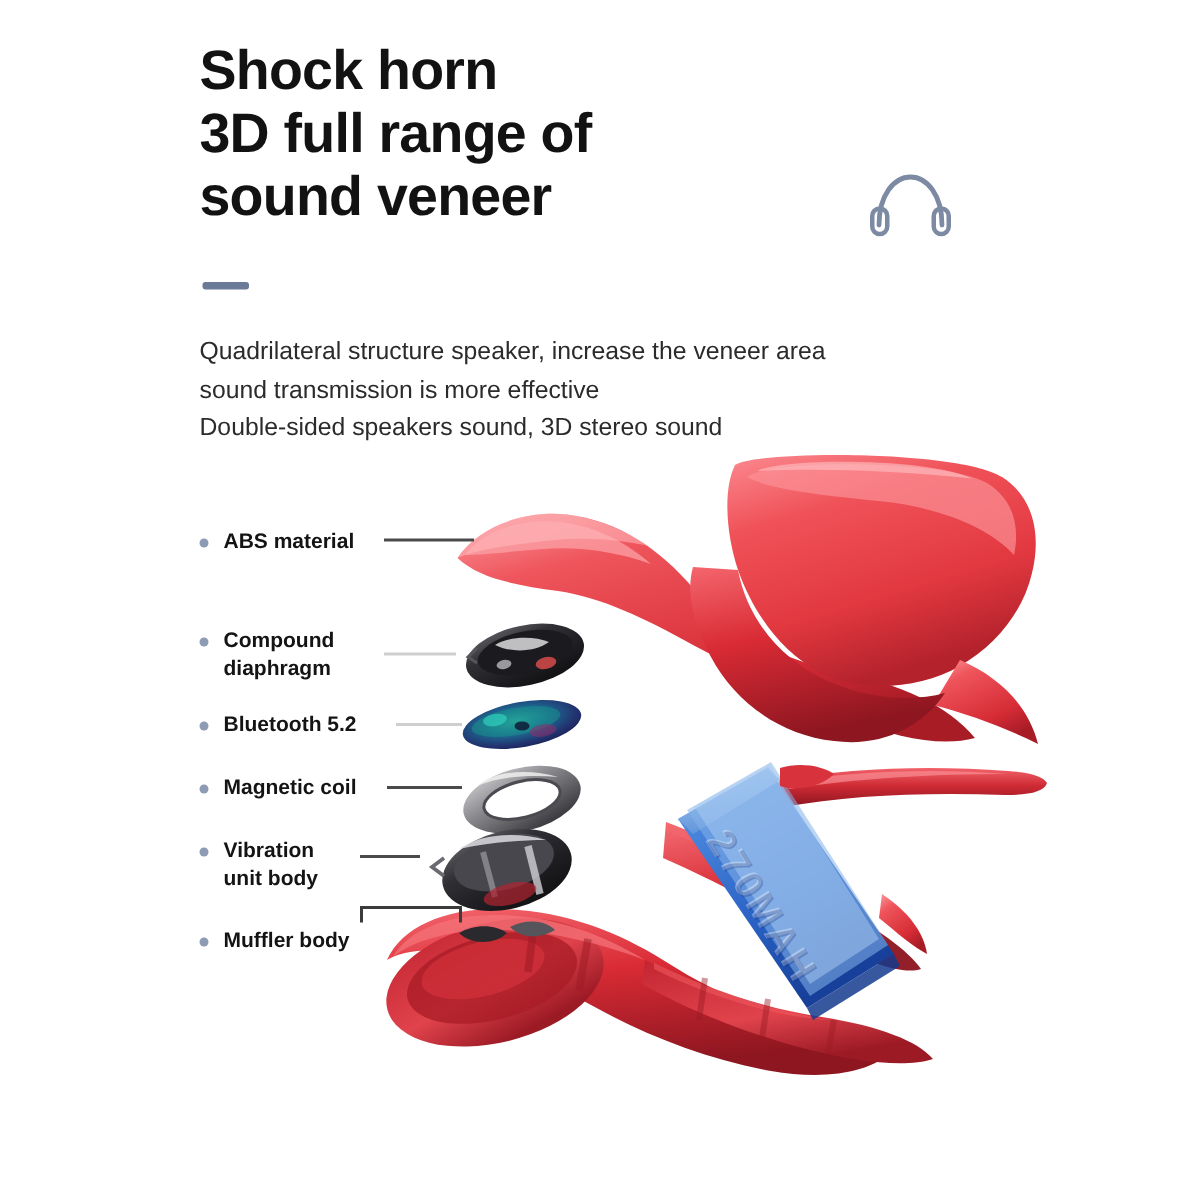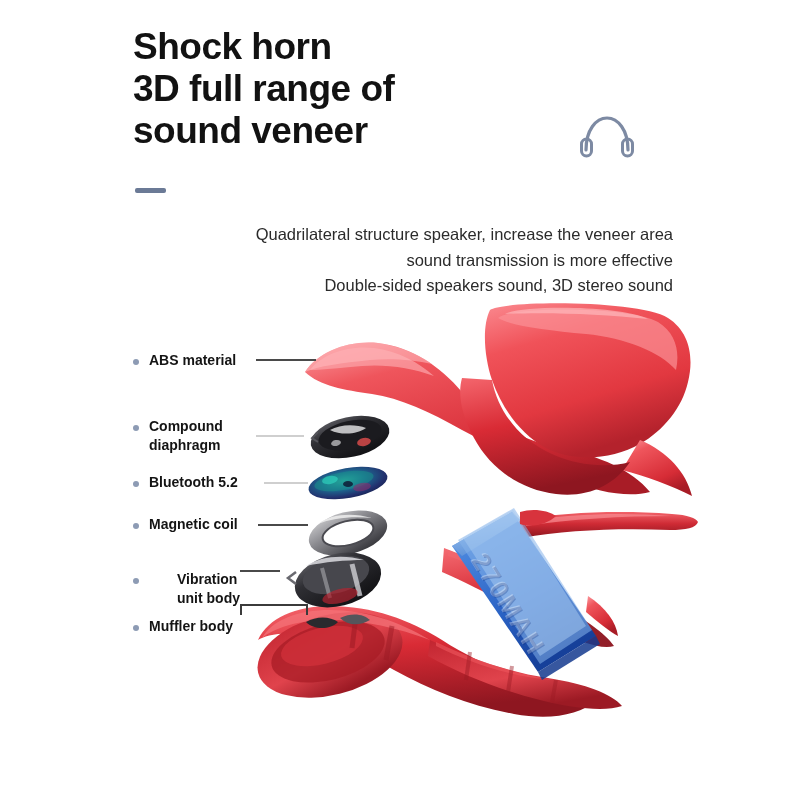--- a/index.html
+++ b/index.html
@@ -25,39 +25,39 @@
 
   .hp-icon { position:absolute; left:578px; top:110px; width:58px; height:48px; }
 
   .accent-dash {
     position:absolute; left:135px; top:188px;
     width:31px; height:5px; border-radius:2px; background:#6b7a96;
   }
 
   .body-copy {
     position:absolute; left:133px; top:222px; width:540px;
-    font-size:16.5px; line-height:25.5px; color:#2b2b2b; font-weight:400;text-align:right;
+    font-size:16.5px; line-height:25.5px; color:#2b2b2b; font-weight:400;
   }
   .body-copy span { display:block; }
 
   
   .callout { position:absolute; display:flex; align-items:flex-start; }
   .dot {
     width:6px; height:6px; border-radius:50%; background:#8d9bb4;
     margin-top:8px; margin-right:10px; flex:0 0 auto;
   }
   .ctext {
     font-size:14px; line-height:19px; font-weight:700; color:#141414;
     white-space:pre-line;
   }
   .c1 { left:133px; top:351px; }
   .c2 { left:133px; top:417px; }
   .c3 { left:133px; top:473px;text-align:right; }
   .c4 { left:133px; top:515px; }
-  .c5 { left:133px; top:570px;gap:28px; }
+  .c5 { left:133px; top:557px; }
   .c6 { left:133px; top:617px;text-align:center; }
 
   .leader { position:absolute; height:2px; background:#4a4a4a; }
   .leader.faint { background:#cfcfcf; height:1.5px; }
 
   .bracket {
     position:absolute; left:240px; top:604px; width:68px; height:11px;
     border-left:2px solid #3b3b3b; border-top:2px solid #3b3b3b;
     border-right:2px solid #3b3b3b;
   }

